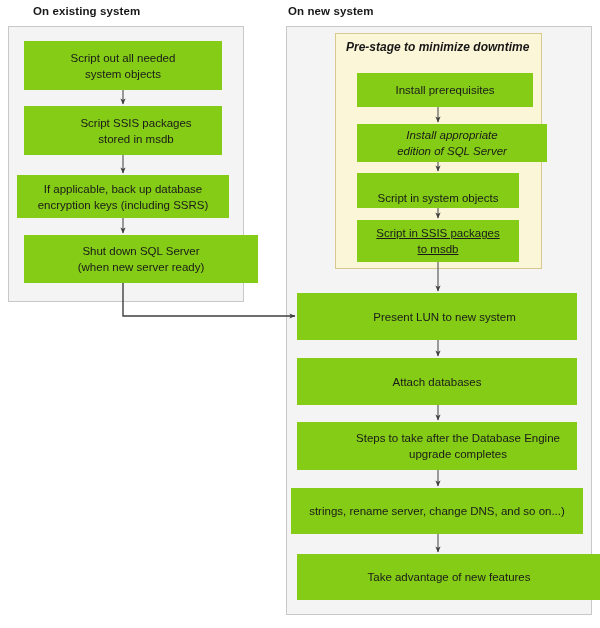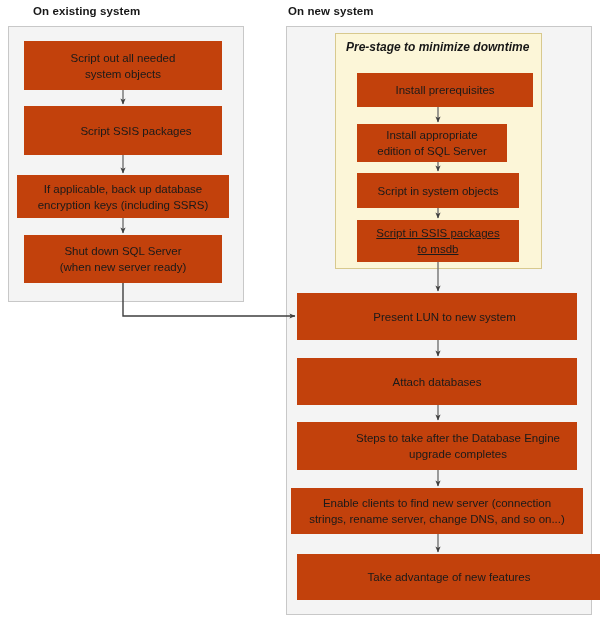--- a/index.html
+++ b/index.html
@@ -64,43 +64,43 @@
     font-size: 12px;
     font-weight: bold;
     font-style: italic;
     color: #171717;
     white-space: nowrap;
   }
 
   
   .node {
     position: absolute;
-    background: #c2410c;
+    background: #84cc16;
     box-sizing: border-box;
     display: flex;
     align-items: center;
     justify-content: center;
     text-align: center;
     font-size: 11.5px;
     line-height: 16px;
     color: #1a1a1a;
     padding: 2px 6px;
   }
   .node span { display: block; }
 
   
   #node-script-objects { left: 24px;  top: 41px;  width: 198px; height: 49px; }
   #node-ssis-packages  { left: 24px;  top: 106px; width: 198px; height: 49px; padding-left: 32px; }
   #node-encryption     { left: 17px;  top: 175px; width: 212px; height: 43px; }
-  #node-shutdown       { left: 24px;  top: 235px; width: 198px; height: 48px; }
+  #node-shutdown       { left: 24px;  top: 235px; width: 234px; height: 48px; }
 
   
   #node-prereqs        { left: 357px; top: 73px;  width: 176px; height: 34px; }
-  #node-edition        { left: 357px; top: 124px; width: 150px; height: 38px; }
-  #node-sys-objects    { left: 357px; top: 173px; width: 162px; height: 35px; }
+  #node-edition        { left: 357px; top: 124px; width: 190px; height: 38px; font-style: italic; }
+  #node-sys-objects    { left: 357px; top: 173px; width: 162px; height: 35px; align-items: flex-end; }
   #node-ssis-msdb      { left: 357px; top: 220px; width: 162px; height: 42px; text-decoration: underline; }
 
   
   #node-present-lun    { left: 297px; top: 293px; width: 280px; height: 47px; padding-left: 21px; }
   #node-attach-db      { left: 297px; top: 358px; width: 280px; height: 47px; }
   #node-post-steps     { left: 297px; top: 422px; width: 280px; height: 48px; padding-left: 48px; }
   #node-enable-clients { left: 291px; top: 488px; width: 292px; height: 46px; }
   #node-new-features   { left: 297px; top: 554px; width: 304px; height: 46px; }
 
   
@@ -153,20 +153,21 @@
 
   <div class="node" id="node-script-objects">
     <div>
       <span>Script out all needed</span>
       <span>system objects</span>
     </div>
   </div>
   <div class="node" id="node-ssis-packages">
     <div>
       <span>Script SSIS packages</span>
+      <span>stored in msdb</span>
     </div>
   </div>
   <div class="node" id="node-encryption">
     <div>
       <span>If applicable, back up database</span>
       <span>encryption keys (including SSRS)</span>
     </div>
   </div>
   <div class="node" id="node-shutdown">
     <div>
@@ -209,21 +210,20 @@
     </div>
   </div>
   <div class="node" id="node-post-steps">
     <div>
       <span>Steps to take after the Database Engine</span>
       <span>upgrade completes</span>
     </div>
   </div>
   <div class="node" id="node-enable-clients">
     <div>
-      <span>Enable clients to find new server (connection</span>
       <span>strings, rename server, change DNS, and so on...)</span>
     </div>
   </div>
   <div class="node" id="node-new-features">
     <div>
       <span>Take advantage of new features</span>
     </div>
   </div>
 
 </div>

